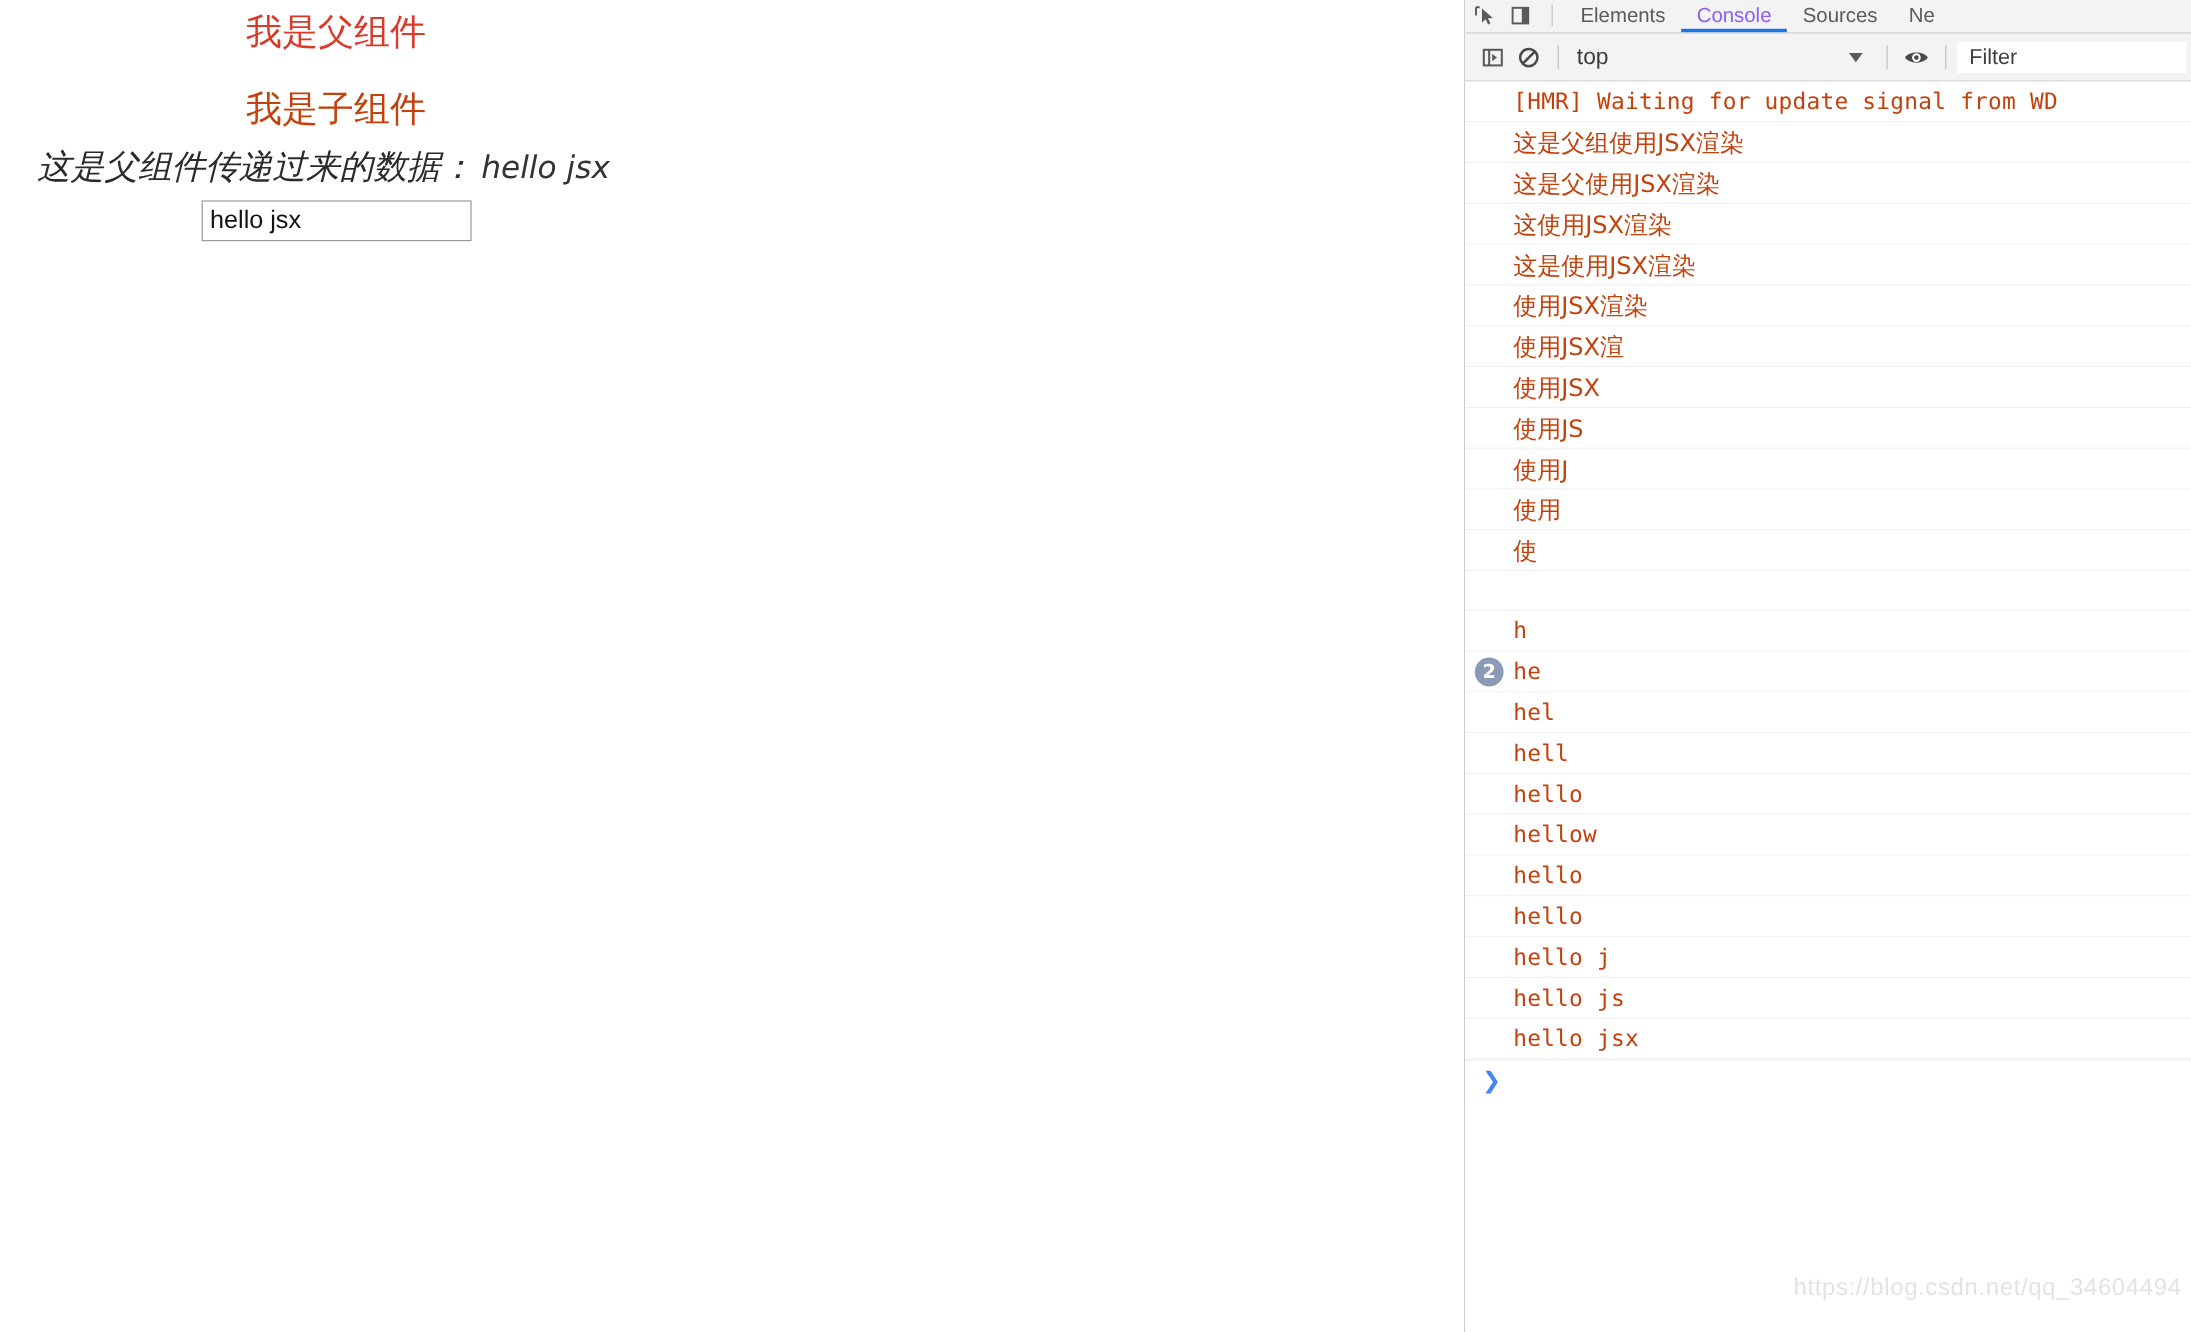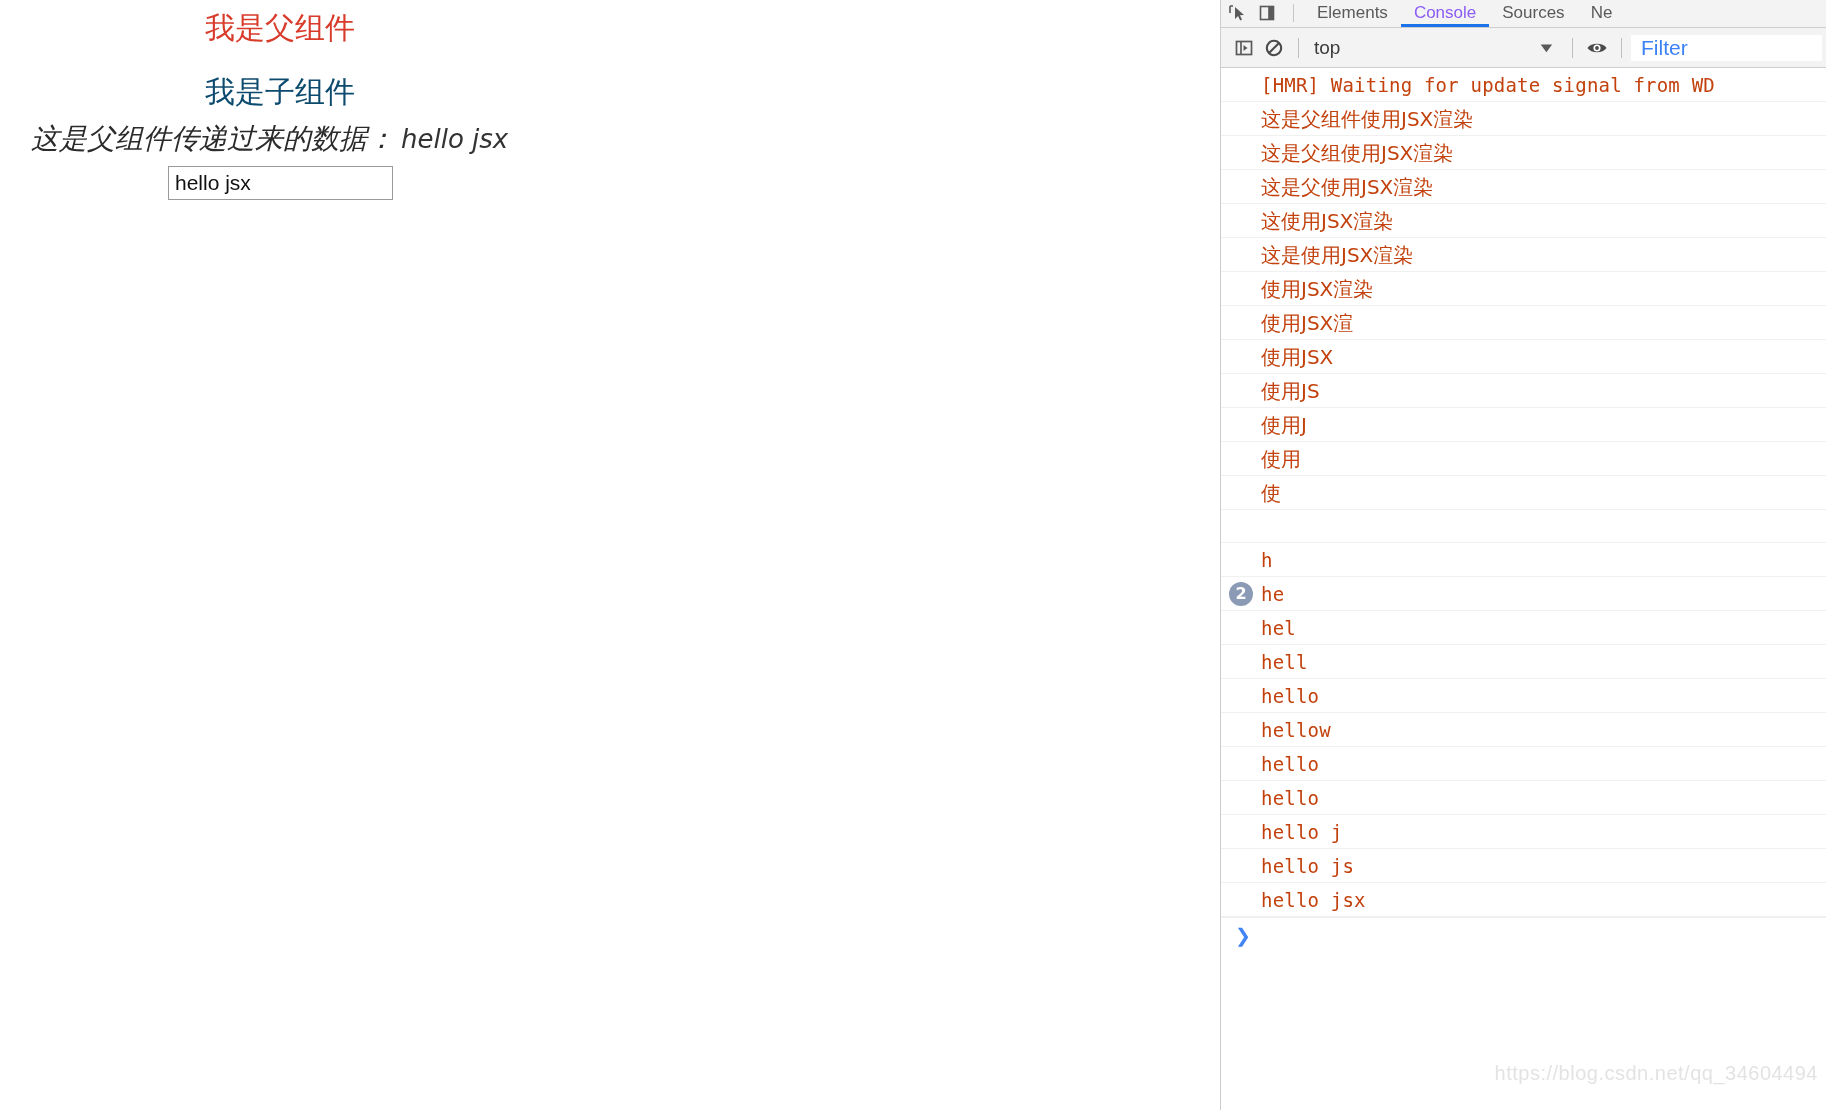--- a/index.html
+++ b/index.html
@@ -26,21 +26,21 @@
     font-size: 30px;
     font-weight: 400;
     line-height: 40px;
     white-space: nowrap;
   }
   .child-block {
     position: absolute; left: 0; top: 72px; width: 560px;
   }
   .child-title {
     text-align: center;
-    color: #0c4a6e;
+    color: #c2410c;
     font-size: 30px;
     font-weight: 400;
     line-height: 40px;
     white-space: nowrap;
   }
   .child-data-line {
     margin-top: 8px;
     padding-left: 31px;
     color: #2b2b2b;
     font-size: 28px;
@@ -145,22 +145,22 @@
   .ctx-caret {
     font-size: 13px; color: #5a5a5a; margin-right: 10px;
     transform: scaleX(1.5);
   }
   .filter-box {
     flex: 1; height: 26px;
     background: #ffffff;
     margin-right: 4px;
     display: flex; align-items: center;
     padding-left: 10px;
-    font-size: 21px;
-    color: #3b82f6;
+    font-size: 18px;
+    color: #404040;
     cursor: text;
   }
 
   .console-body {
     position: relative;
     height: calc(1110px - 28px - 41px);
     background: #ffffff;
     overflow: hidden;
   }
   .log-row {
@@ -309,23 +309,20 @@
         <span>Filter</span>
       </span>
     </div>
 
     <div class="console-body">
       <div id="log-rows">
           <div class="log-row">
             <span class="log-text mono">[HMR] Waiting for update signal from WD</span>
           </div>
           <div class="log-row">
-            <span class="log-text cjk">这是父组件使用JSX渲染</span>
-          </div>
-          <div class="log-row">
             <span class="log-text cjk">这是父组使用JSX渲染</span>
           </div>
           <div class="log-row">
             <span class="log-text cjk">这是父使用JSX渲染</span>
           </div>
           <div class="log-row">
             <span class="log-text cjk">这使用JSX渲染</span>
           </div>
           <div class="log-row">
             <span class="log-text cjk">这是使用JSX渲染</span>

